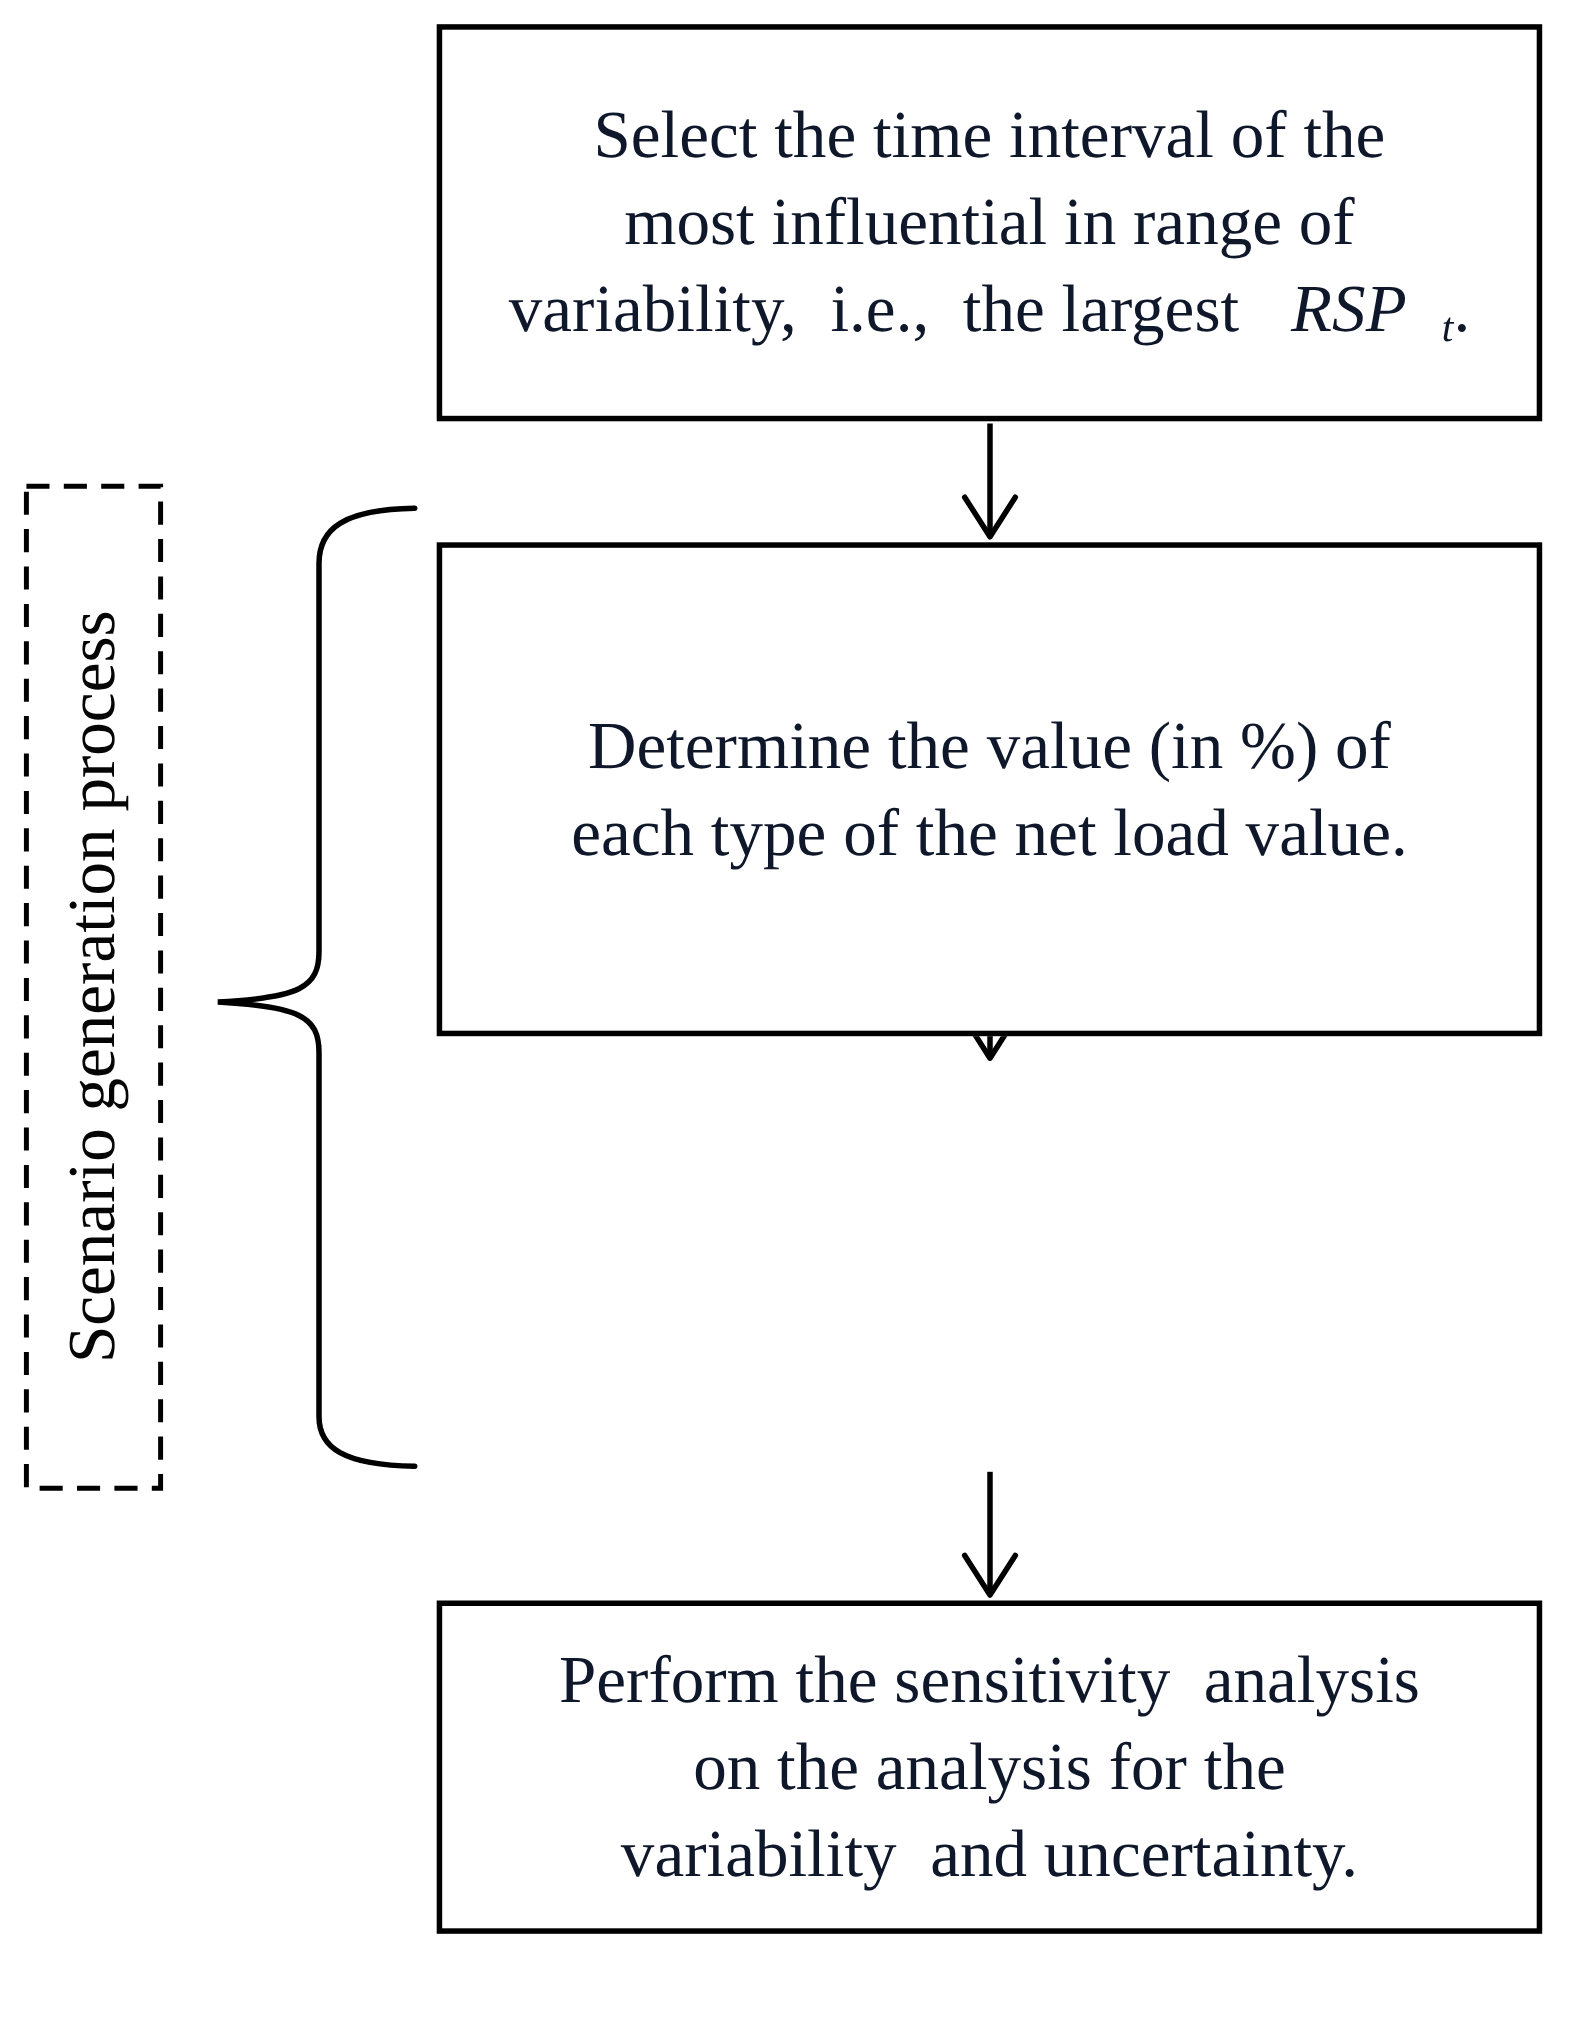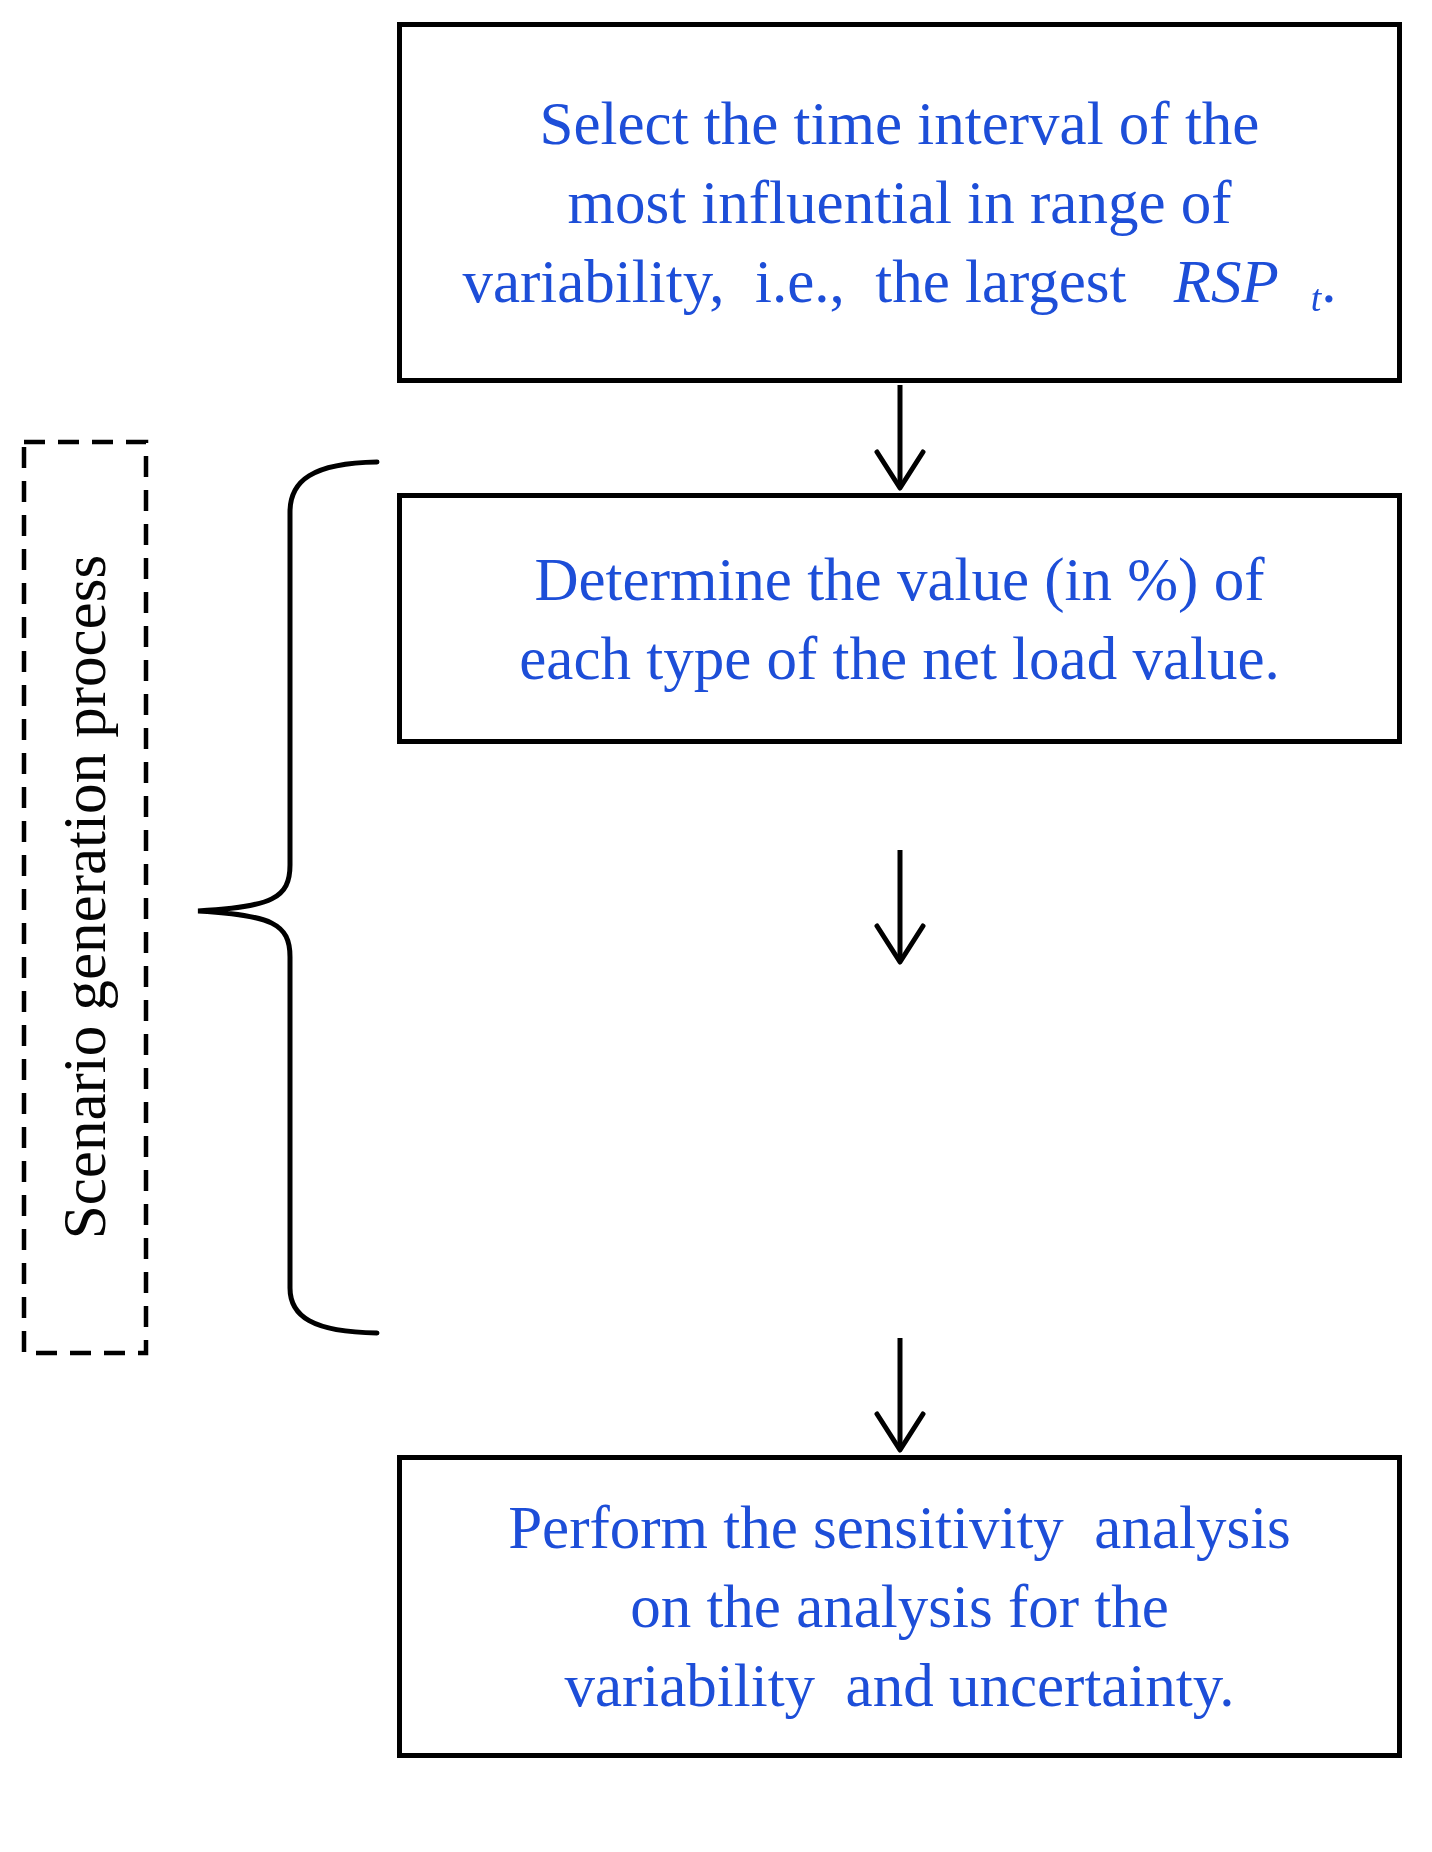--- a/index.html
+++ b/index.html
@@ -27,24 +27,24 @@
     display: flex;
     flex-direction: column;
     align-items: center;
     justify-content: center;
     text-align: center;
   }
   .stepbox .line {
     font-size: 61px;
     line-height: 79px;
     white-space: pre-wrap;
-    color: #1d4ed8;
+    color: #0f172a;
   }
   #box1 { top: 22px;   height: 361px; }
-  #box2 { top: 493px;  height: 251px; align-items: center; }
+  #box2 { top: 493px;  height: 449px; align-items: center; }
   #box3 { top: 968px;  height: 370px; }
   #box4 { top: 1455px; height: 303px; }
   .var { font-style: italic; margin-left: 32px; }
   sub.var {
     font-size: 0.62em;
     line-height: 0;
     vertical-align: -0.25em;
   }
   .side-label {
     position: absolute;

